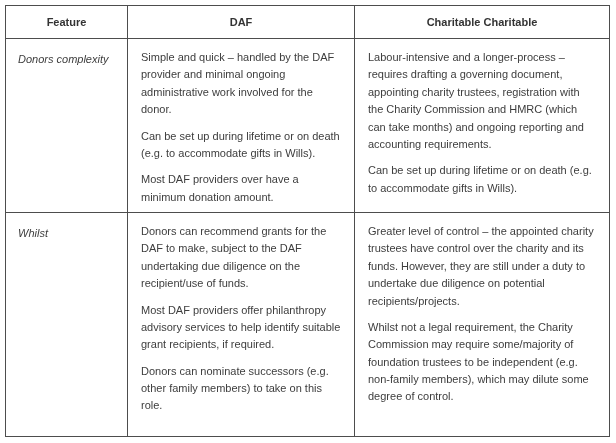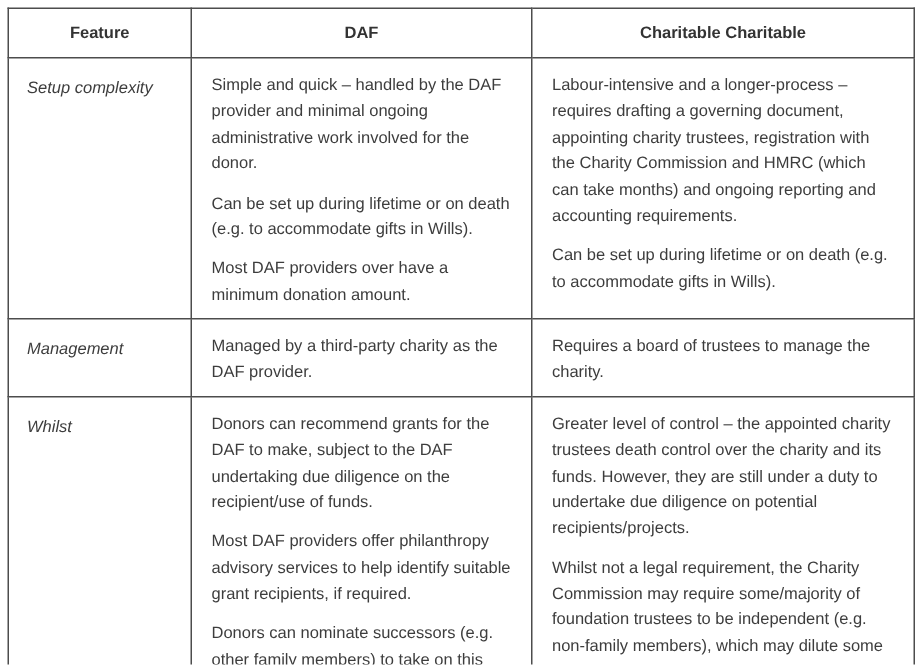--- a/index.html
+++ b/index.html
@@ -70,52 +70,41 @@
     <thead>
       <tr class="r-header">
         <th>Feature</th>
         <th>DAF</th>
         <th>Charitable Charitable</th>
       </tr>
     </thead>
     <tbody>
       <tr class="r-setup">
         <td class="feat">
-          <span>Setup complexity</span>
+          <span>Donors complexity</span>
         </td>
         <td class="body">
           <p>Simple and quick – handled by the DAF provider and minimal ongoing administrative work involved for the donor.</p>
           <p>Can be set up during lifetime or on death (e.g. to accommodate gifts in Wills).</p>
           <p>Most DAF providers over have a minimum donation amount.</p>
         </td>
         <td class="body">
           <p>Labour-intensive and a longer-process – requires drafting a governing document, appointing charity trustees, registration with the Charity Commission and HMRC (which can take months) and ongoing reporting and accounting requirements.</p>
           <p>Can be set up during lifetime or on death (e.g. to accommodate gifts in Wills).</p>
-        </td>
-      </tr>
-      <tr class="r-mgmt">
-        <td class="feat">
-          <span>Management</span>
-        </td>
-        <td class="body">
-          <p>Managed by a third-party charity as the DAF provider.</p>
-        </td>
-        <td class="body">
-          <p>Requires a board of trustees to manage the charity.</p>
         </td>
       </tr>
       <tr class="r-control">
         <td class="feat">
           <span>Whilst</span>
         </td>
         <td class="body">
           <p>Donors can recommend grants for the DAF to make, subject to the DAF undertaking due diligence on the recipient/use of funds.</p>
           <p>Most DAF providers offer philanthropy advisory services to help identify suitable grant recipients, if required.</p>
           <p>Donors can nominate successors (e.g. other family members) to take on this role.</p>
         </td>
         <td class="body">
-          <p>Greater level of control – the appointed charity trustees death control over the charity and its funds. However, they are still under a duty to undertake due diligence on potential recipients/projects.</p>
+          <p>Greater level of control – the appointed charity trustees have control over the charity and its funds. However, they are still under a duty to undertake due diligence on potential recipients/projects.</p>
           <p>Whilst not a legal requirement, the Charity Commission may require some/majority of foundation trustees to be independent (e.g. non-family members), which may dilute some degree of control.</p>
         </td>
       </tr>
     </tbody>
   </table>
 </div>
 
 </body></html>

